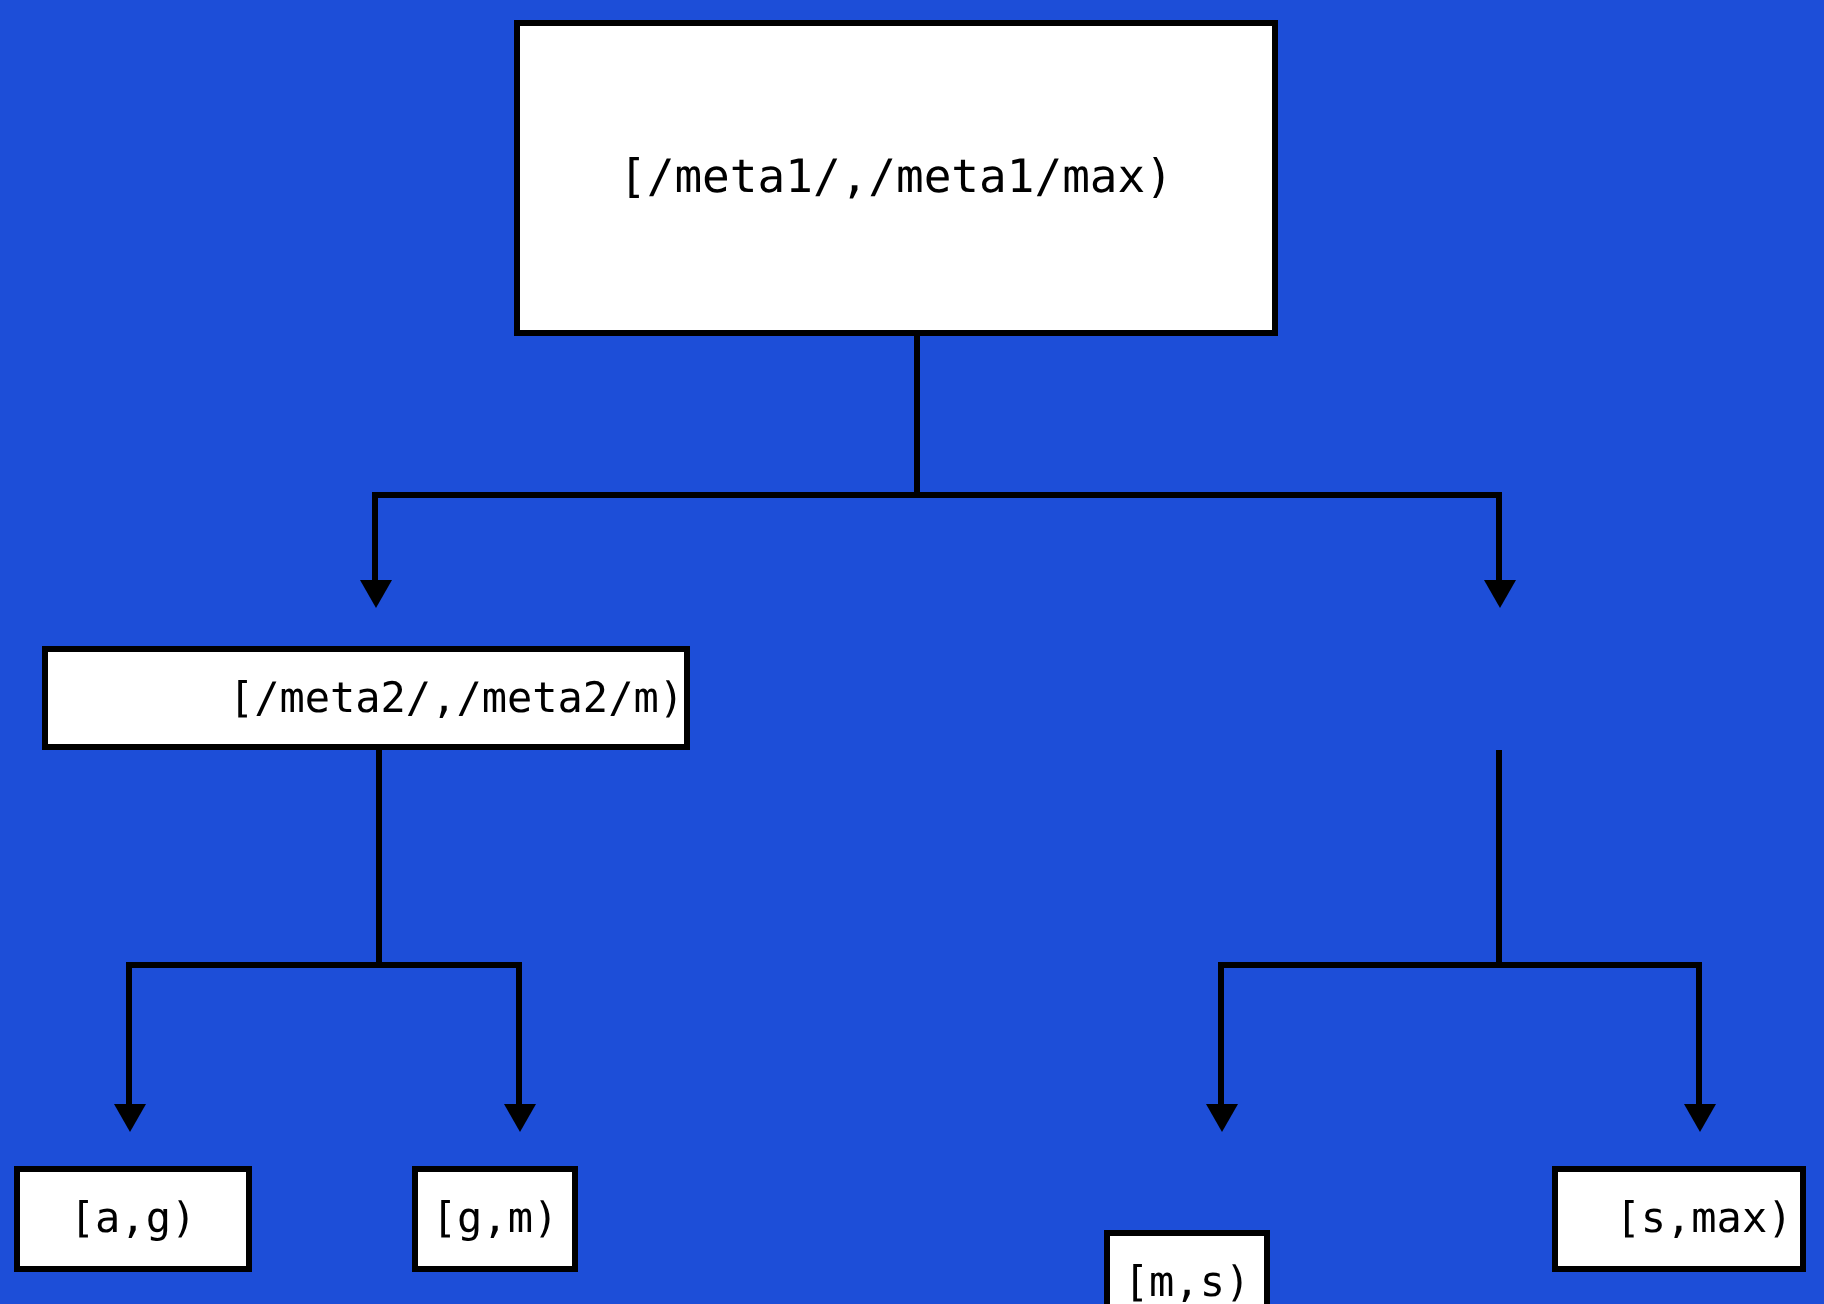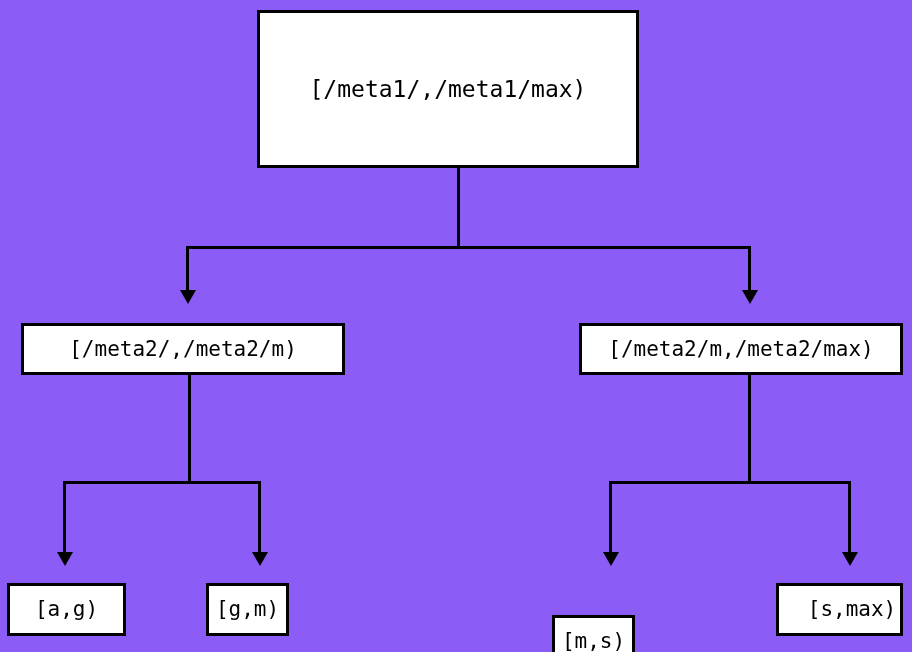--- a/index.html
+++ b/index.html
@@ -11,21 +11,21 @@
   body {
     width: 912px;
     height: 652px;
     font-family: "DejaVu Sans Mono", "Liberation Mono", monospace;
     -webkit-font-smoothing: antialiased;
   }
   #diagram-canvas {
     position: relative;
     width: 912px;
     height: 652px;
-    background: #8b5cf6;
+    background: #1d4ed8;
     overflow: hidden;
   }
   .node {
     position: absolute;
     box-sizing: border-box;
     background: #ffffff;
     border: 3px solid #000000;
     display: flex;
     align-items: center;
     justify-content: center;
@@ -43,20 +43,21 @@
     width: 382px;
     height: 158px;
     font-size: 23px;
   }
   .node-mid-left {
     left: 21px;
     top: 323px;
     width: 324px;
     height: 52px;
     font-size: 21px;
+    justify-content: flex-end;
   }
   .node-mid-right {
     left: 579px;
     top: 323px;
     width: 324px;
     height: 52px;
     font-size: 21px;
   }
   .node-leaf {
     top: 583px;
@@ -125,23 +126,20 @@
   <div class="edge-h edge-root-bar"></div>
   <div class="edge-v edge-root-l-drop"></div>
   <div class="edge-v edge-root-r-drop"></div>
   <div class="arrowhead arrow-root-l"></div>
   <div class="arrowhead arrow-root-r"></div>
 
   <div class="node node-mid-left">
     <span class="node-label">[/meta2/,/meta2/m)</span>
   </div>
 
-  <div class="node node-mid-right">
-    <span class="node-label">[/meta2/m,/meta2/max)</span>
-  </div>
 
   <div class="edge-v edge-ml-stem"></div>
   <div class="edge-h edge-ml-bar"></div>
   <div class="edge-v edge-ml-l-drop"></div>
   <div class="edge-v edge-ml-r-drop"></div>
   <div class="arrowhead arrow-ml-l"></div>
   <div class="arrowhead arrow-ml-r"></div>
 
   <div class="edge-v edge-mr-stem"></div>
   <div class="edge-h edge-mr-bar"></div>

